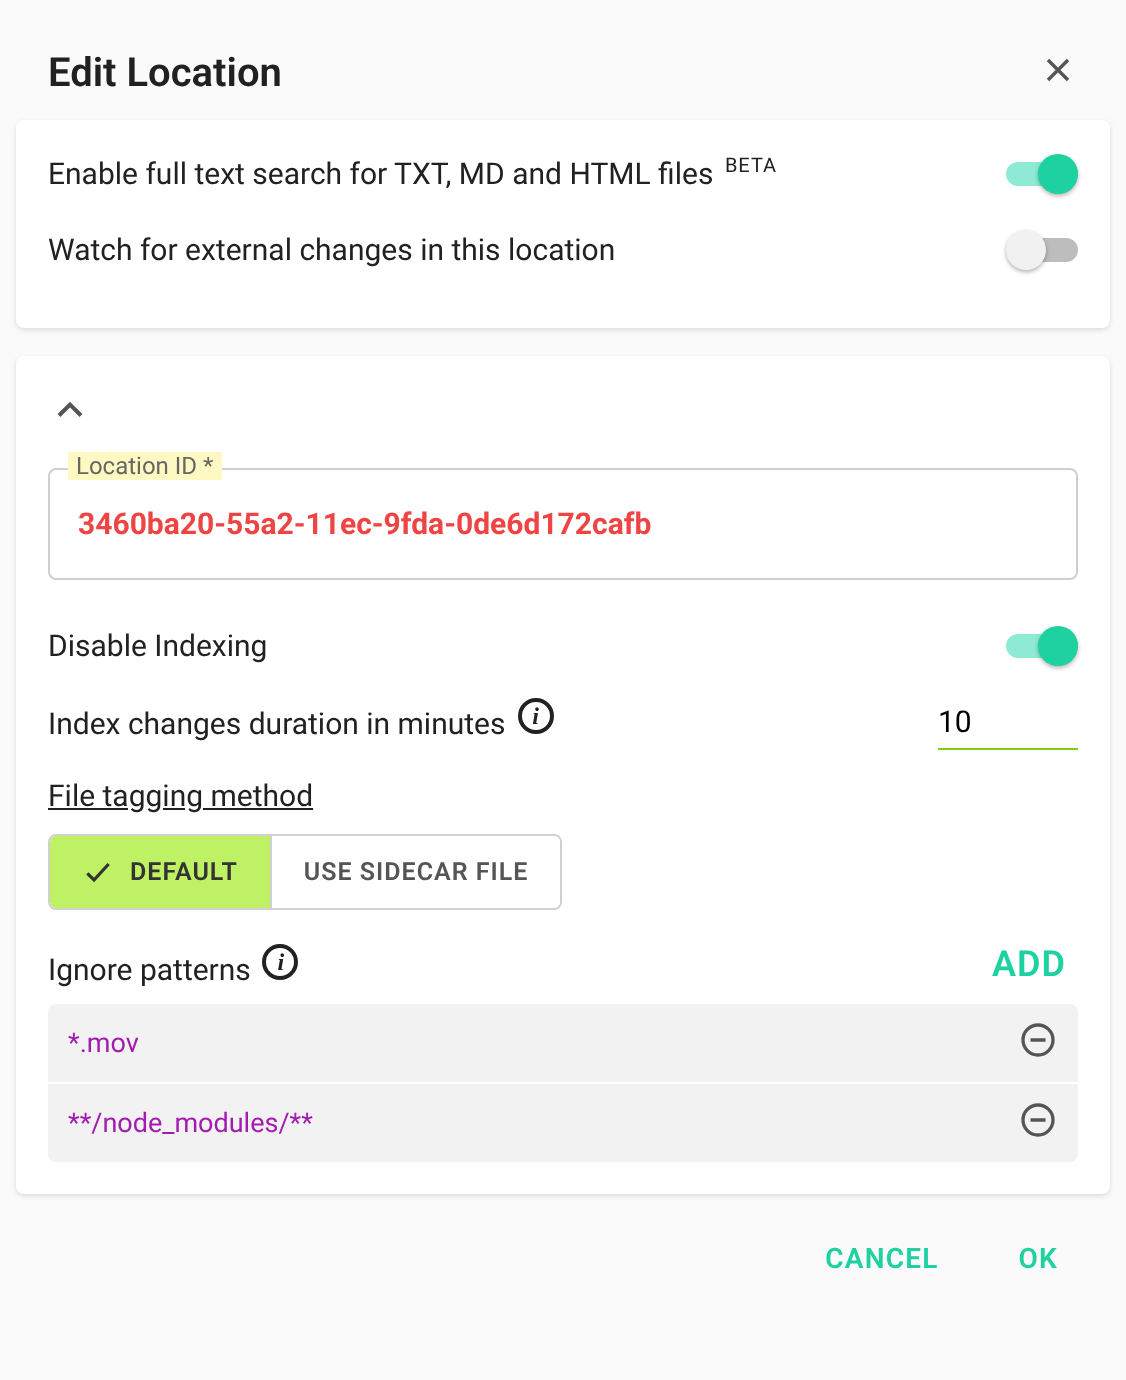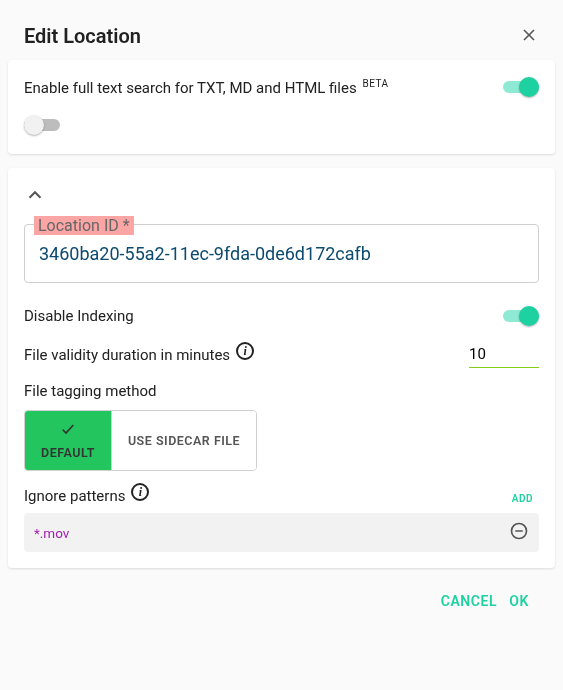--- a/index.html
+++ b/index.html
@@ -77,34 +77,35 @@
   .section-title { font-size: 15px; }
 
   
   .outlined-field {
     position: relative;
     margin: 4px 0 14px 0;
   }
   .outlined-field input {
     width:100%;
     padding: 18px 14px;
-    font-size: 18px;
+    font-size: 15px;
     border: 1px solid #cfcfcf;
     border-radius: 4px;
     outline: none;
     font-family: inherit;
-    color:#0c4a6e;
+    color:#ef4444;
     background:#fff;
+    font-weight:bold;
   }
   .outlined-field .legend {
     position:absolute;
     top:-8px; left:10px;
-    background:#fca5a5;
+    background:#fef9c3;
     padding: 0 4px;
-    font-size: 16px;
+    font-size: 12px;
     color:#666;
   }
 
   .label-with-info {
     display:flex; align-items:center; gap:6px;
   }
   .info-circle {
     display:inline-flex; align-items:center; justify-content:center;
     width:18px; height:18px; border:2px solid #222; border-radius:50%;
     position:relative; top:-4px;
@@ -136,32 +137,32 @@
     padding: 10px 16px;
     font-size:12.5px;
     letter-spacing: 0.5px;
     font-weight:600;
     color:#555;
     cursor:pointer;
     display:flex; align-items:center; gap:8px;
     font-family: inherit;
   }
   .seg-btn:last-child { border-right:none; }
-  .seg-btn.selected { background:#22c55e; color:#333;flex-direction:column; }
+  .seg-btn.selected { background:#bef264; color:#333; }
   .check-mark {
     width:16px; height:16px; display:inline-block;
   }
 
   .patterns-header {
     display:flex; align-items:flex-end; justify-content:space-between;
     margin-bottom:8px;
   }
   .add-link {
     background:none; border:none; color:#1dd1a1;
-    font-weight:600; letter-spacing:0.5px; font-size:10px;
+    font-weight:600; letter-spacing:0.5px; font-size:18px;
     cursor:pointer; font-family:inherit;
   }
   .pattern-list {
     border-radius:4px;
     overflow:hidden;
   }
   .pattern-row {
     display:flex; align-items:center; justify-content:space-between;
     background:#f2f2f2;
     padding: 8px 10px;
@@ -169,21 +170,21 @@
     color:#a21caf;
     border-bottom: 1px solid #fff;
   }
   .pattern-row:last-child { border-bottom:none; }
   .remove-btn {
     background:none; border:none; cursor:pointer; padding:0;
     color:#555;
   }
 
   .actions {
-    display:flex; justify-content:flex-end; 
+    display:flex; justify-content:flex-end; gap:28px;
     padding: 10px 20px 6px 0;
   }
   .flat-btn {
     background:none; border:none; cursor:pointer;
     font-weight:600; letter-spacing:0.6px;
     color:#1dd1a1;
     font-size:14px;
     font-family:inherit;
   }
 </style>
@@ -195,32 +196,33 @@
   <div class="title-row">
     <div class="title">Edit Location</div>
     <button class="close-btn" aria-label="close">
       <svg width="20" height="20" viewBox="0 0 24 24" fill="none" stroke="currentColor" stroke-width="2">
           <line x1="18" y1="6" x2="6" y2="18"></line>
           <line x1="6" y1="6" x2="18" y2="18"></line>
         </svg>
     </button>
   </div>
 
-  <div class="card" style="padding-top:8px; padding-bottom:10px;">
+  <div class="card" style="padding-top:8px; padding-bottom:20px;">
     <div class="row">
       <div class="row-label">
         <span>Enable full text search for TXT, MD and HTML files</span>
         <span class="beta">BETA</span>
       </div>
       <div class="switch on">
         <div class="track"></div>
           <div class="thumb"></div>
       </div>
     </div>
     <div class="row">
+      <div class="row-label">Watch for external changes in this location</div>
       <div class="switch off">
         <div class="track"></div>
           <div class="thumb"></div>
       </div>
     </div>
   </div>
 
   <div class="card">
     <div class="section-header">
       <svg width="22" height="22" viewBox="0 0 24 24" fill="none" stroke="#555" stroke-width="2.2">
@@ -237,27 +239,27 @@
     <div class="row">
       <div class="row-label">Disable Indexing</div>
       <div class="switch on">
         <div class="track"></div>
           <div class="thumb"></div>
       </div>
     </div>
 
     <div class="row">
       <div class="label-with-info">
-        <span>File validity duration in minutes</span>
+        <span>Index changes duration in minutes</span>
         <span class="info-circle"></span>
       </div>
       <input class="underline-input" type="text" value="10" style="">
     </div>
 
-    <div style="margin-top:8px;">File tagging method</div>
+    <div style="margin-top:8px;text-decoration:underline;">File tagging method</div>
 
     <div class="seg-group">
       <button class="seg-btn selected">
         <svg class="check-mark" viewBox="0 0 24 24" fill="none" stroke="#333" stroke-width="2.4">
             <polyline points="4 13 9 18 20 6"></polyline>
           </svg>
         <span>DEFAULT</span>
       </button>
       <button class="seg-btn">
         <span>USE SIDECAR FILE</span>
@@ -275,20 +277,29 @@
     <div class="pattern-list">
       <div class="pattern-row">
         <span>*.mov</span>
         <button class="remove-btn" aria-label="remove">
           <svg width="20" height="20" viewBox="0 0 24 24" fill="none" stroke="currentColor" stroke-width="2">
               <circle cx="12" cy="12" r="9"></circle>
               <line x1="7.5" y1="12" x2="16.5" y2="12"></line>
             </svg>
         </button>
       </div>
+      <div class="pattern-row">
+        <span>**/node_modules/**</span>
+        <button class="remove-btn" aria-label="remove">
+          <svg width="20" height="20" viewBox="0 0 24 24" fill="none" stroke="currentColor" stroke-width="2">
+              <circle cx="12" cy="12" r="9"></circle>
+              <line x1="7.5" y1="12" x2="16.5" y2="12"></line>
+            </svg>
+        </button>
+      </div>
     </div>
   </div>
 
   <div class="actions">
     <button class="flat-btn">CANCEL</button>
     <button class="flat-btn">OK</button>
   </div>
 
 </div>
 

